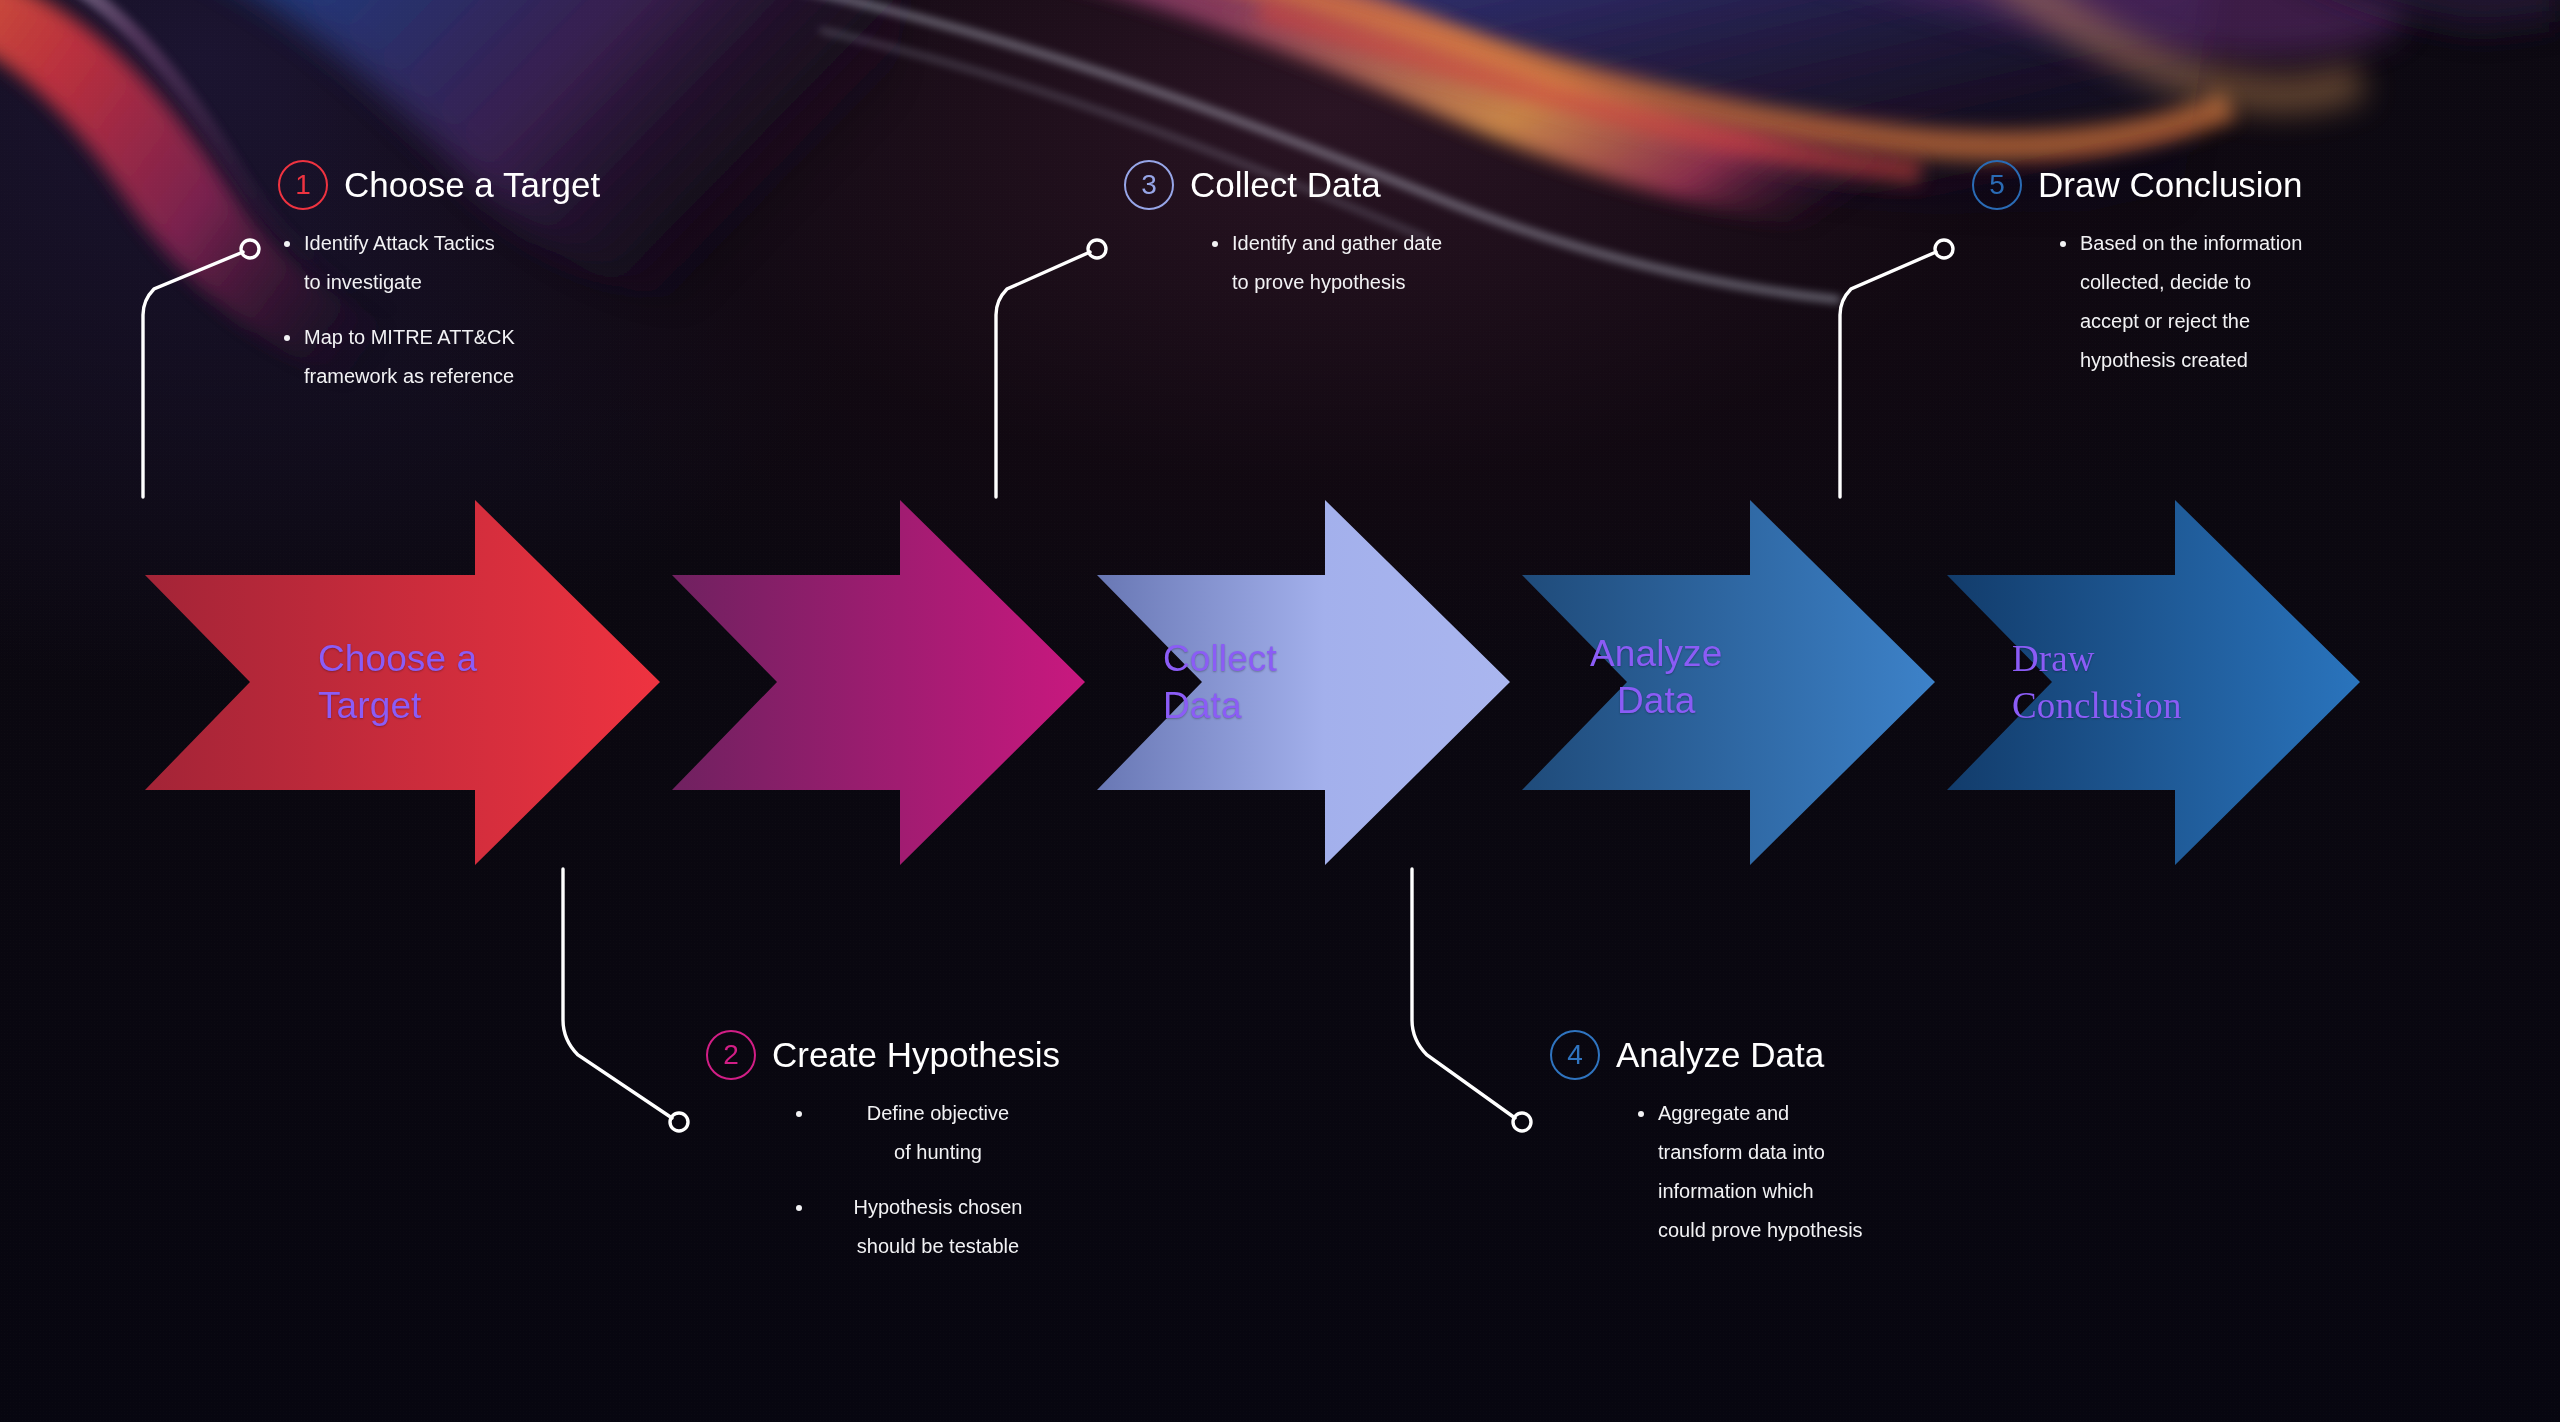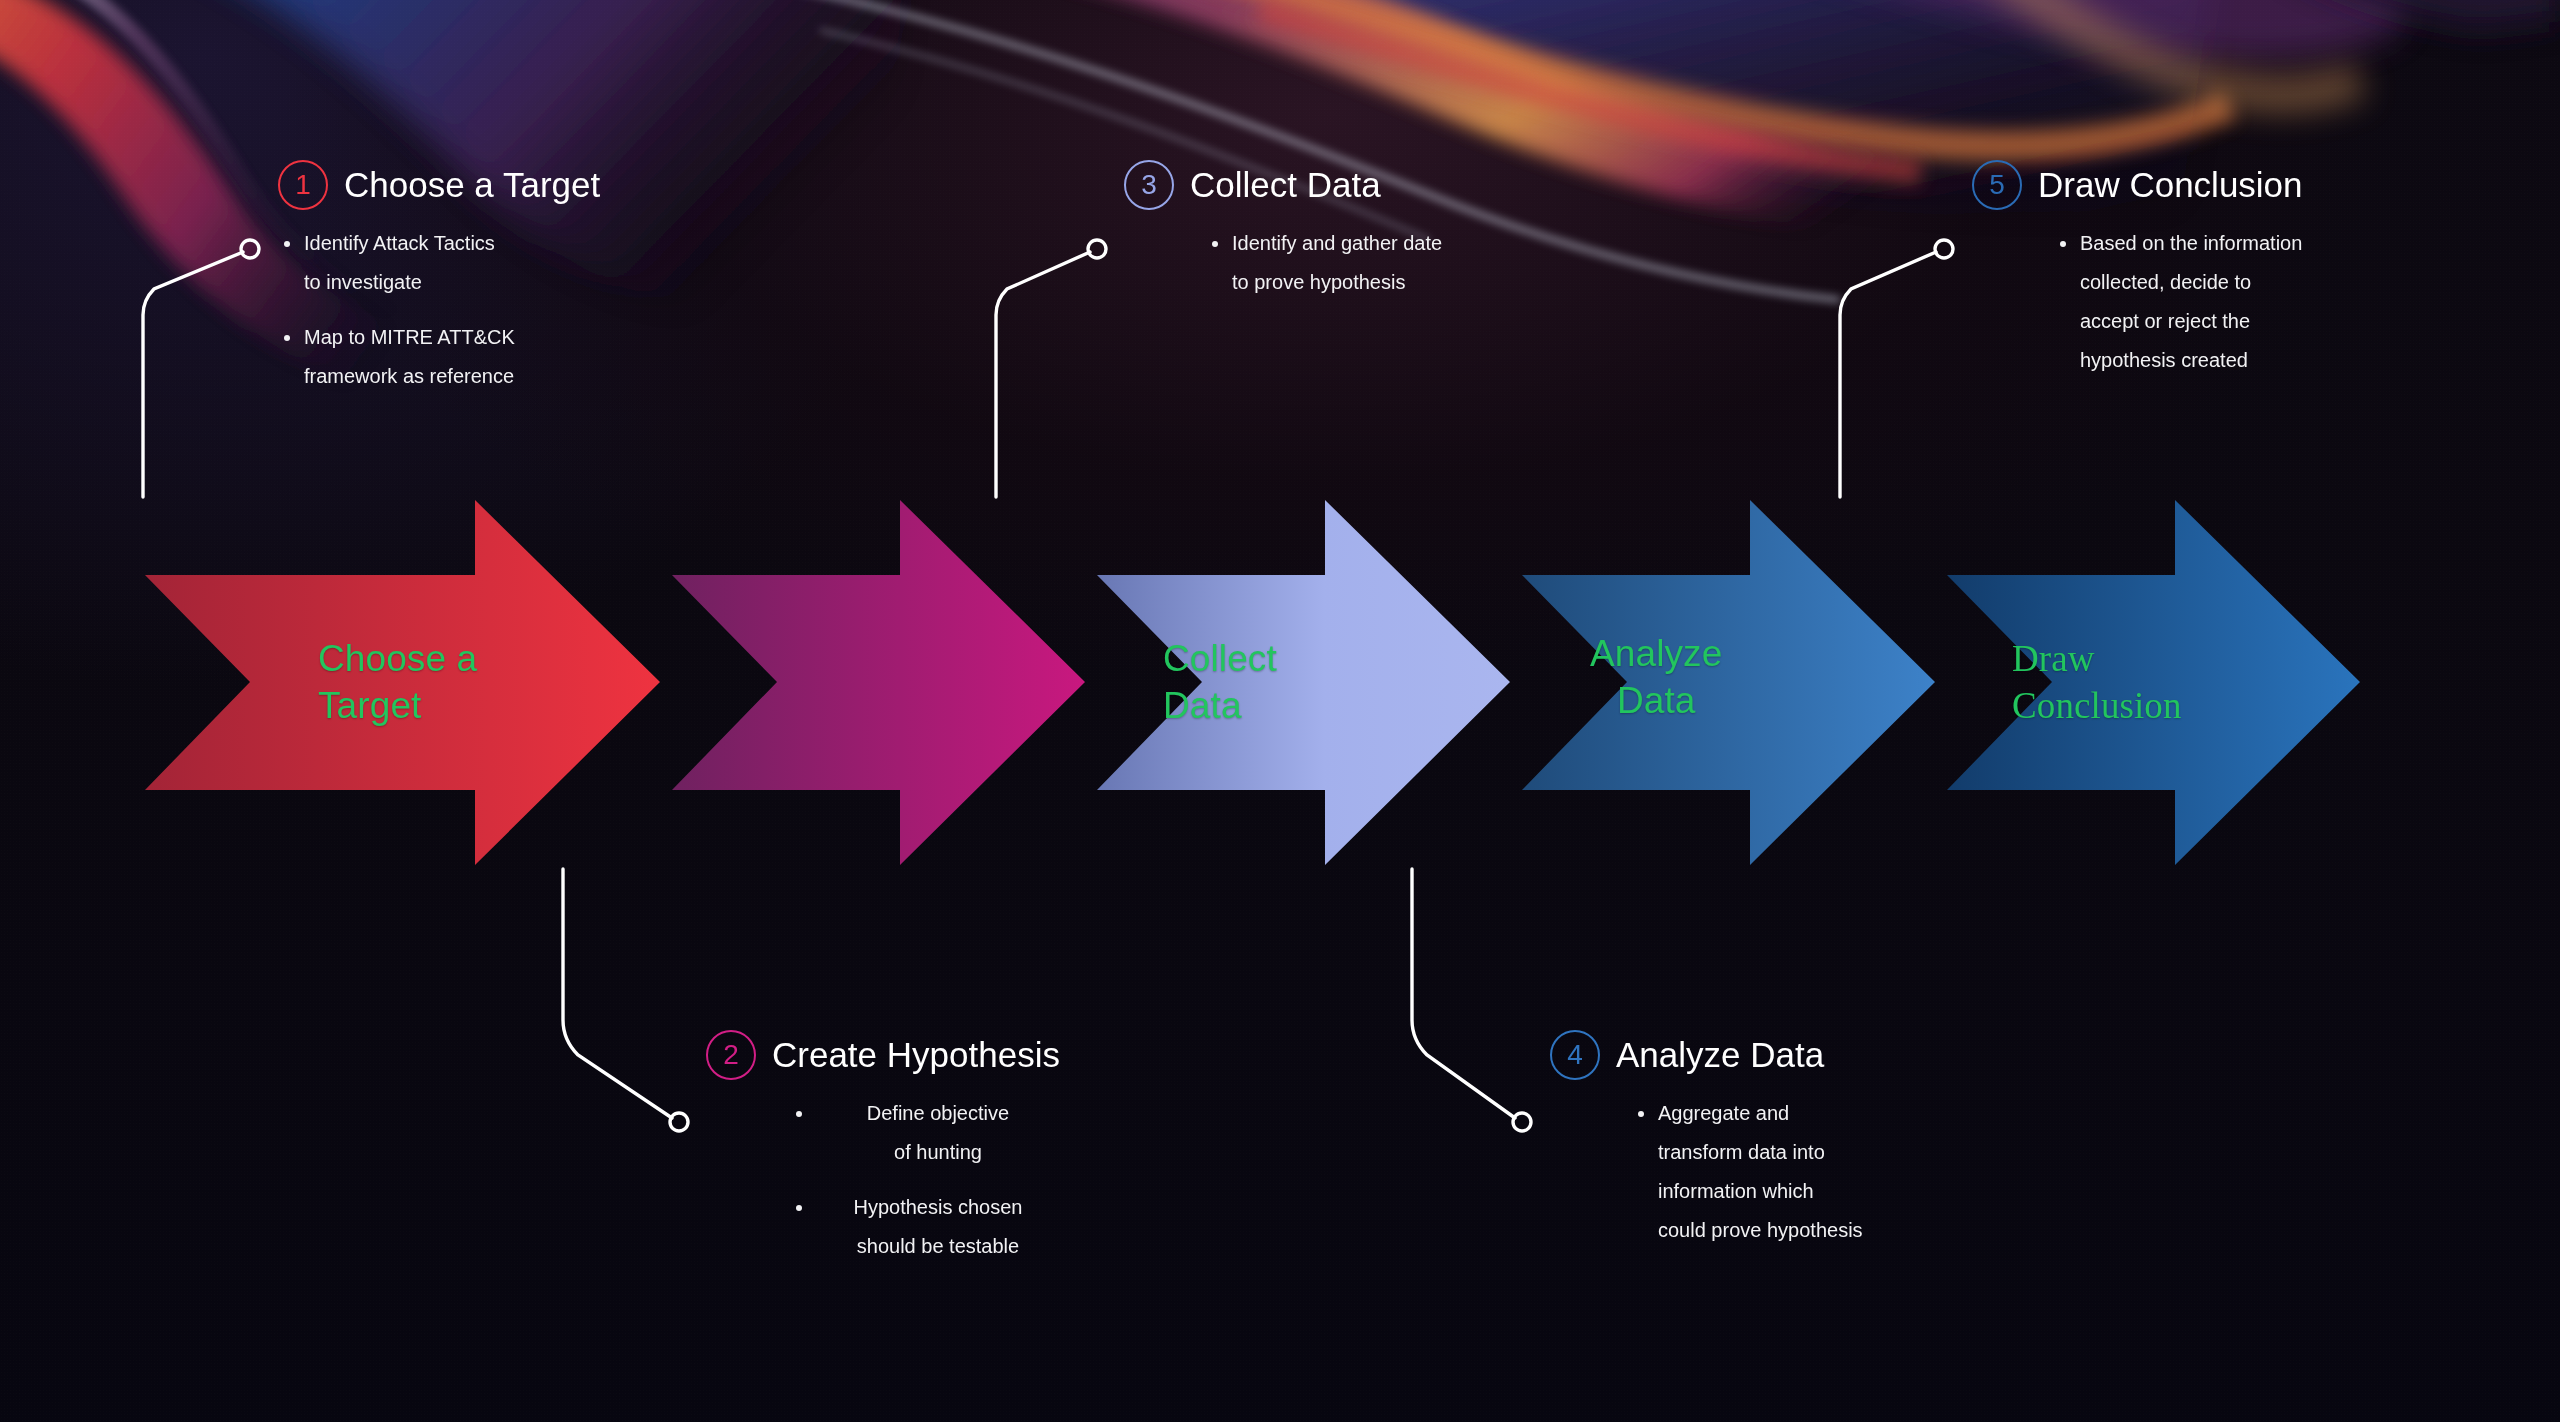--- a/index.html
+++ b/index.html
@@ -40,21 +40,21 @@
   .swirl { position: absolute; pointer-events: none; }
 
   
   #arrows {
     position: absolute;
     left: 0; top: 0;
     width: 2560px; height: 1422px;
   }
   .arrow-label {
     position: absolute;
-    color: #22c55e;
+    color: #8b5cf6;
     font-size: 37px;
     line-height: 47px;
     letter-spacing: .1px;
     white-space: pre-line;
     text-shadow: 0 1px 2px rgba(0,0,0,.28);
   }
 
   
   .callout { position: absolute; }
   .callout-head {

